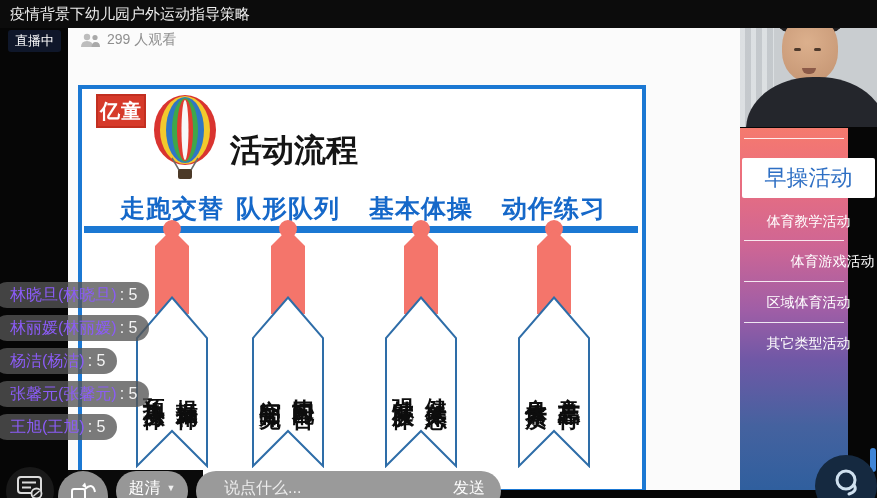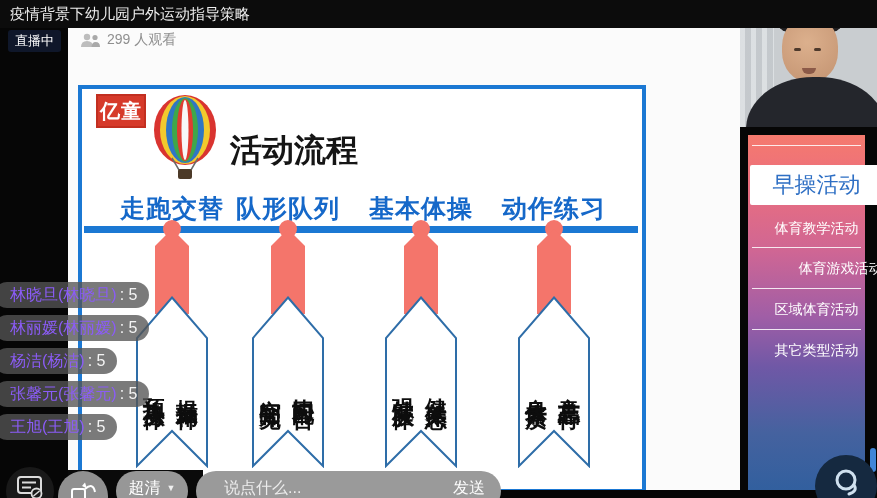--- a/index.html
+++ b/index.html
@@ -76,22 +76,22 @@
   .cam-torso { position:absolute; left:6px; bottom:-8px; width:140px; height:58px; background:#24262c;
                border-radius:48% 48% 0 0 / 90% 90% 0 0; }
   .cam-head { position:absolute; left:42px; top:16px; width:56px; height:66px; border-radius:46%;
               background:radial-gradient(circle at 45% 40%, #dcb08d, #c29270); }
   .cam-hair { position:absolute; left:38px; top:9px; width:64px; height:26px; border-radius:50% 50% 42% 42%;
               background:#1e1d1f; }
   .cam-eye { position:absolute; width:7px; height:3px; border-radius:2px; background:#4d3а2a; background:#4e392b; top:48px; }
   .cam-mouth { position:absolute; left:62px; top:68px; width:14px; height:6px; border-radius:0 0 8px 8px; background:#8c5a48; }
   .cam-label { position:absolute; right:4px; top:3px; color:#fff; font-size:15px; text-shadow:0 1px 2px rgba(0,0,0,.5); }
 
-  .menu { position:absolute; left:0; top:135px; width:117px; height:363px;
-          background:linear-gradient(180deg,#f57a6e 0%,#ec6f7d 13%,#cf6694 32%,#a05ea6 50%,#6f58a6 64%,#45629f 82%,#2f5f9e 100%);margin-left:8px; }
+  .menu { position:absolute; left:0; top:128px; width:108px; height:363px;
+          background:linear-gradient(180deg,#f57a6e 0%,#ec6f7d 13%,#cf6694 32%,#a05ea6 50%,#6f58a6 64%,#45629f 82%,#2f5f9e 100%); }
   .menu-sep { position:absolute; left:4px; right:4px; height:1px; background:rgba(255,255,255,.85); }
   .sep1{top:10px;} .sep2{top:112px;} .sep3{top:153px;} .sep4{top:194px;}
   .menu-item { position:absolute; left:0; width:137px; height:38px; line-height:38px; text-align:center;
                color:#fff; font-size:14px; }
   .mi1{ top:30px; left:2px; width:133px; height:40px; line-height:40px; background:#fff; color:#2e6fc4;
         font-size:22px; border-radius:2px; }
   .mi2{top:74px;} .mi3{top:114px;padding-left:48px;} .mi4{top:155px;} .mi5{top:196px;}
 
   .scroll-thumb { position:absolute; left:130px; top:448px; width:6px; height:24px; border-radius:3px;
                   background:#3f86d8; }

